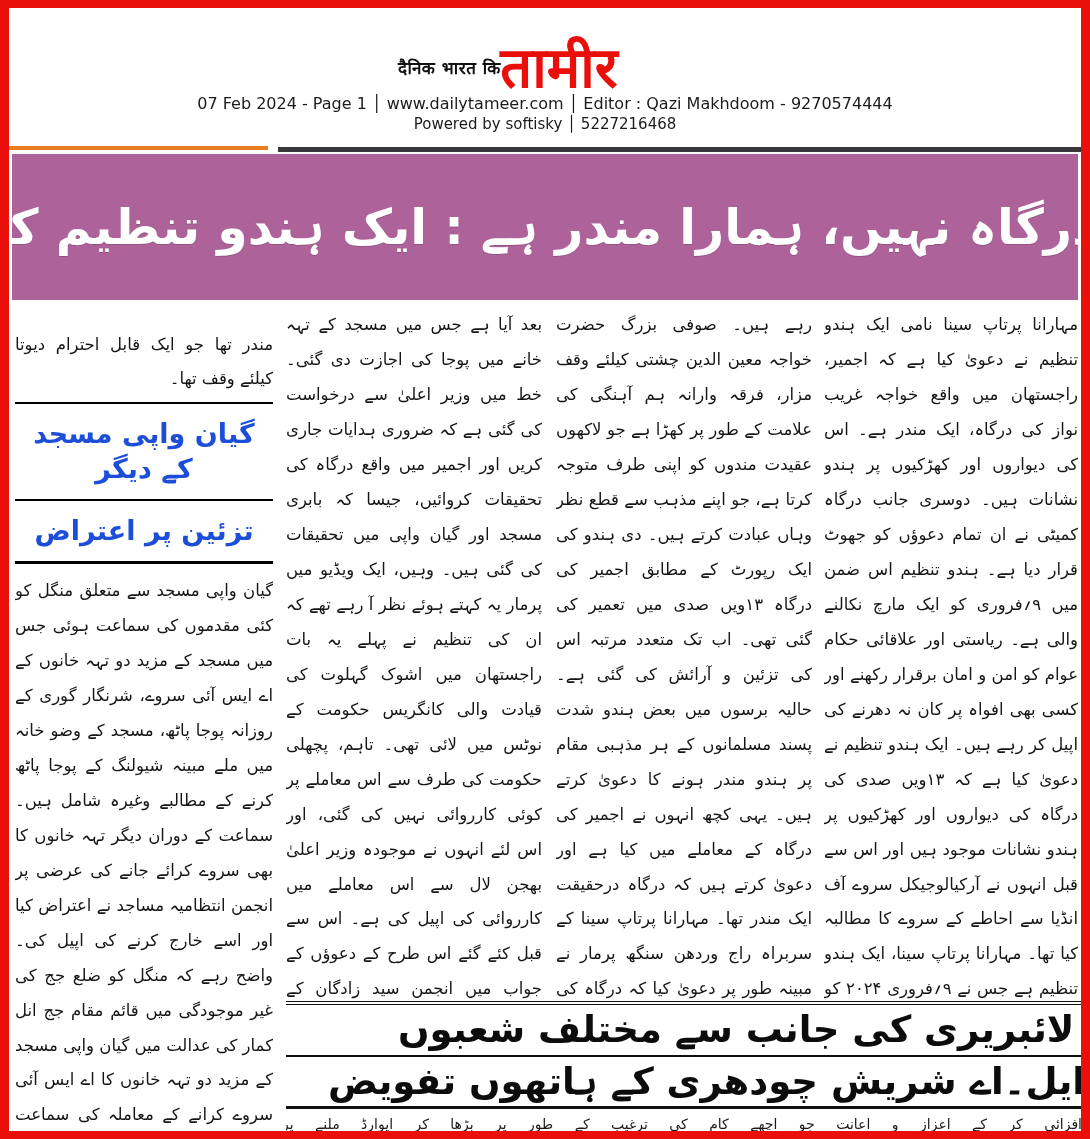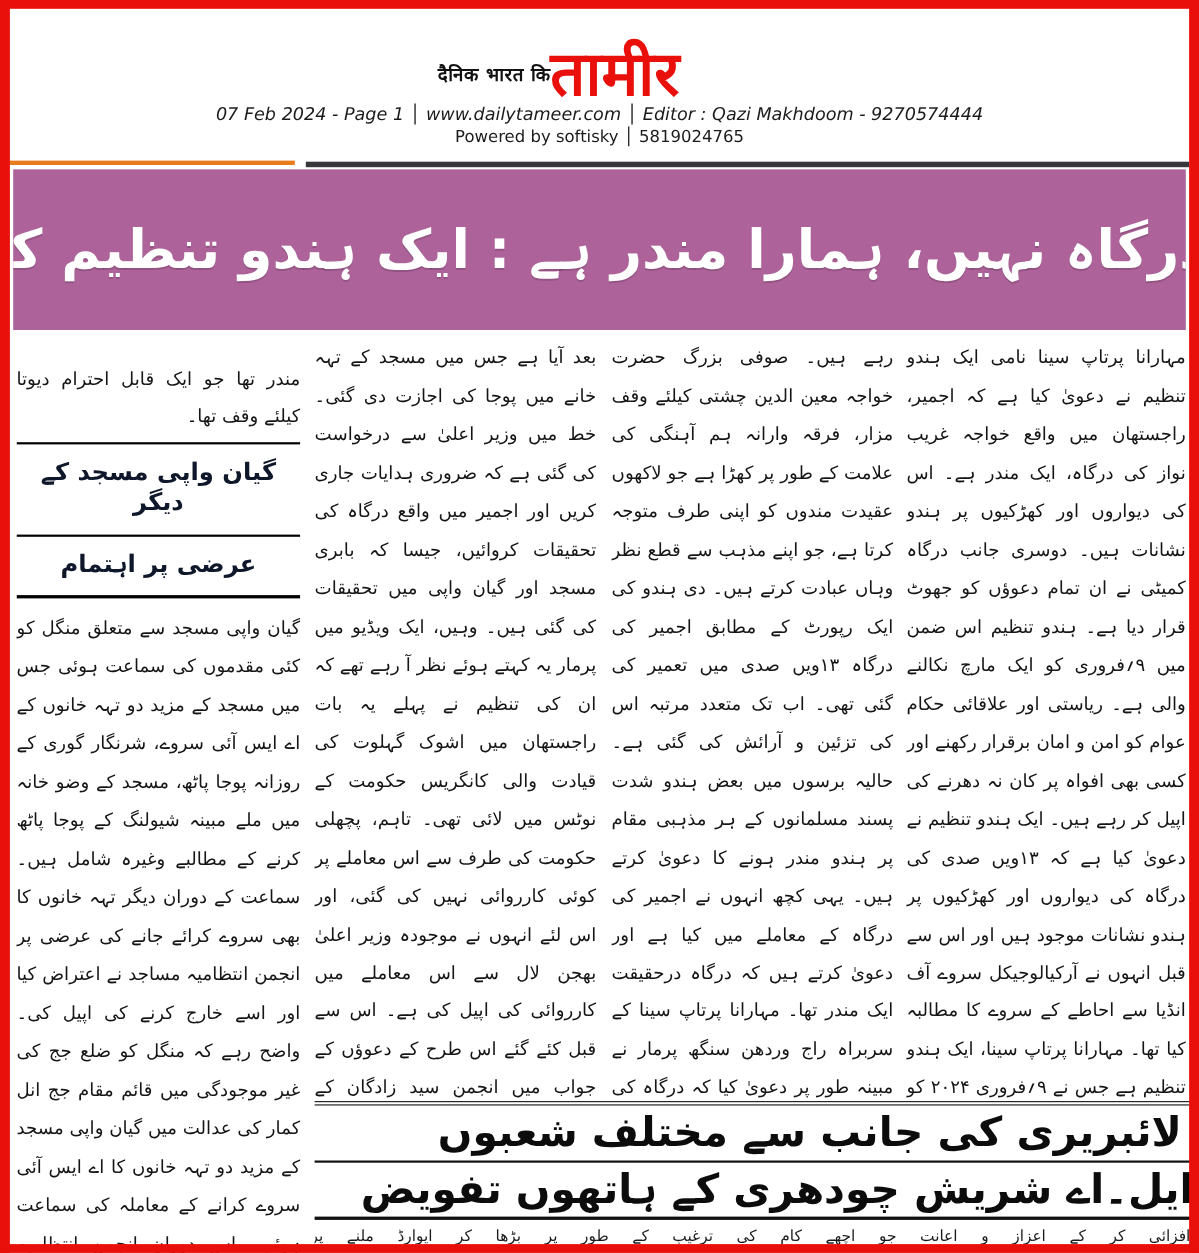--- a/index.html
+++ b/index.html
@@ -26,21 +26,21 @@
     color:#111;letter-spacing:.5px;margin-top:44px;
   }
   .m-title{
     position:absolute;left:0;top:18px;width:1090px;text-align:center;
     font-size:56px;line-height:72px;font-weight:bold;color:var(--red);margin:14px;
   }
   .info{
     position:absolute;left:0;width:1090px;text-align:center;color:#1b1b1b;
     font-family:"DejaVu Sans",sans-serif;
   }
-  .info1{top:94px;font-size:16px;font-style:italic;}
+  .info1{top:94px;font-size:16px;}
   .info2{top:115px;font-size:15px;}
 
   
   .rule-orange{position:absolute;left:8px;top:146px;width:260px;height:4px;background:var(--orange);}
   .rule-dark{position:absolute;left:278px;top:147px;width:803px;height:5px;background:var(--dark);}
 
   
   .banner{
     position:absolute;left:12px;top:154px;width:1066px;height:146px;
     background:var(--pink);display:flex;align-items:center;justify-content:center;
@@ -61,21 +61,21 @@
   .col-c{left:286px;top:308px;width:256px;height:694px;}
 
   
   .leftcol{position:absolute;left:15px;top:306px;width:258px;height:820px;overflow:hidden;margin-top:22px;}
   .left-intro{
     direction:rtl;text-align:justify;text-align-last:right;font-size:16.5px;
     line-height:2.05;color:var(--ink);margin:0 0 6px 0;
   }
   .subhead{border-top:2px solid #000;border-bottom:3px solid #000;margin-bottom:10px;}
   .subhead .sh-line{
-    direction:rtl;text-align:center;font-size:22px;font-weight:bold;color:#0f172a;
+    direction:rtl;text-align:center;font-size:27px;font-weight:bold;color:#1d4ed8;
     padding:12px 0 13px 0;line-height:1.3;
   }
   .subhead .sh-line:not(:last-child){border-bottom:2px solid #000;}
   .left-body{
     direction:rtl;text-align:justify;text-align-last:right;font-size:16.5px;
     line-height:2.12;color:var(--ink);margin:0;
   }
 
   
   .bottom{
@@ -100,34 +100,34 @@
 <div class="page">
 
   <div class="bar bar-top"></div>
   <div class="bar bar-bottom"></div>
   <div class="bar bar-left"></div>
   <div class="bar bar-right"></div>
 
   <div class="tagline">दैनिक भारत कि</div>
   <h1 class="m-title">तामीर</h1>
   <div class="info info1">07 Feb 2024 - Page 1 │ www.dailytameer.com │ Editor : Qazi Makhdoom - 9270574444</div>
-  <div class="info info2">Powered by softisky │ 5819024765</div>
+  <div class="info info2">Powered by softisky │ 5227216468</div>
 
   <div class="rule-orange"></div>
   <div class="rule-dark"></div>
 
   <div class="banner">
     <h1>اجمیر درگاہ نہیں، ہمارا مندر ہے : ایک ہندو تنظیم کا دعویٰ</h1>
   </div>
 
   <div class="leftcol">
     <p class="left-intro">مندر تھا جو ایک قابل احترام دیوتا کیلئے وقف تھا۔</p>
     <div class="subhead">
       <div class="sh-line">گیان واپی مسجد کے دیگر</div>
-      <div class="sh-line">عرضی پر اہتمام</div>
+      <div class="sh-line">تزئین پر اعتراض</div>
     </div>
     <p class="left-body">گیان واپی مسجد سے متعلق منگل کو کئی مقدموں کی سماعت ہوئی جس میں مسجد کے مزید دو تہہ خانوں کے اے ایس آئی سروے، شرنگار گوری کے روزانہ پوجا پاٹھ، مسجد کے وضو خانہ میں ملے مبینہ شیولنگ کے پوجا پاٹھ کرنے کے مطالبے وغیرہ شامل ہیں۔ سماعت کے دوران دیگر تہہ خانوں کا بھی سروے کرائے جانے کی عرضی پر انجمن انتظامیہ مساجد نے اعتراض کیا اور اسے خارج کرنے کی اپیل کی۔ واضح رہے کہ منگل کو ضلع جج کی غیر موجودگی میں قائم مقام جج انل کمار کی عدالت میں گیان واپی مسجد کے مزید دو تہہ خانوں کا اے ایس آئی سروے کرانے کے معاملہ کی سماعت ہوئی۔ اس دوران انجمن انتظامیہ مساجد کے وکلاء نے مندر فریق کی راکھی سنگھ کی جانب سے مسجد کے مزید دو تہہ خانوں کے سروے کرانے کی عرضی کی مخالفت کی۔ انجمن انتظامیہ مساجد کے ایڈووکیٹ رئیس احمد نے عدالت میں بحث کرتے ہوئے کہا کہ ہم لوگوں کو سروے رپورٹ کی کاپی مل گئی</p>
   </div>
 
   <div class="ucol col-a">مہارانا پرتاپ سینا نامی ایک ہندو تنظیم نے دعویٰ کیا ہے کہ اجمیر، راجستھان میں واقع خواجہ غریب نواز کی درگاہ، ایک مندر ہے۔ اس کی دیواروں اور کھڑکیوں پر ہندو نشانات ہیں۔ دوسری جانب درگاہ کمیٹی نے ان تمام دعوؤں کو جھوٹ قرار دیا ہے۔ ہندو تنظیم اس ضمن میں ۹؍فروری کو ایک مارچ نکالنے والی ہے۔ ریاستی اور علاقائی حکام عوام کو امن و امان برقرار رکھنے اور کسی بھی افواہ پر کان نہ دھرنے کی اپیل کر رہے ہیں۔ ایک ہندو تنظیم نے دعویٰ کیا ہے کہ ۱۳ویں صدی کی درگاہ کی دیواروں اور کھڑکیوں پر ہندو نشانات موجود ہیں اور اس سے قبل انہوں نے آرکیالوجیکل سروے آف انڈیا سے احاطے کے سروے کا مطالبہ کیا تھا۔ مہارانا پرتاپ سینا، ایک ہندو تنظیم ہے جس نے ۹؍فروری ۲۰۲۴ کو ایک مارچ کا شیڈول بنایا ہے اور دعویٰ کیا ہے کہ راجستھان میں تاریخی اجمیر درگاہ ایک ہندو مندر ہے۔ مبینہ طور پر اس مارچ کا اہتمام مذکورہ دعوے پر زور دینے کیلئے کیا گیا ہے جس سے خطے میں ممکنہ فرقہ وارانہ کشیدگی کے بارے میں خدشات بڑھ</div>
   <div class="ucol col-b">رہے ہیں۔ صوفی بزرگ حضرت خواجہ معین الدین چشتی کیلئے وقف مزار، فرقہ وارانہ ہم آہنگی کی علامت کے طور پر کھڑا ہے جو لاکھوں عقیدت مندوں کو اپنی طرف متوجہ کرتا ہے، جو اپنے مذہب سے قطع نظر وہاں عبادت کرتے ہیں۔ دی ہندو کی ایک رپورٹ کے مطابق اجمیر کی درگاہ ۱۳ویں صدی میں تعمیر کی گئی تھی۔ اب تک متعدد مرتبہ اس کی تزئین و آرائش کی گئی ہے۔ حالیہ برسوں میں بعض ہندو شدت پسند مسلمانوں کے ہر مذہبی مقام پر ہندو مندر ہونے کا دعویٰ کرتے ہیں۔ یہی کچھ انہوں نے اجمیر کی درگاہ کے معاملے میں کیا ہے اور دعویٰ کرتے ہیں کہ درگاہ درحقیقت ایک مندر تھا۔ مہارانا پرتاپ سینا کے سربراہ راج وردھن سنگھ پرمار نے مبینہ طور پر دعویٰ کیا کہ درگاہ کی دیواروں اور کھڑکیوں پر ہندو علامتیں موجود تھیں۔ مزید یہ کہ انہوں نے راجستھان کے وزیر اعلیٰ بھجن لال شرما کو لکھے خط میں آرکیالوجیکل سروے آف انڈیا سے احاطے کے سروے کا مطالبہ کیا ہے۔ واضح رہے کہ یہ وارانسی کی عدالت کے حکم کے بعد سروے کی اجازت دینے کے</div>
   <div class="ucol col-c">بعد آیا ہے جس میں مسجد کے تہہ خانے میں پوجا کی اجازت دی گئی۔ خط میں وزیر اعلیٰ سے درخواست کی گئی ہے کہ ضروری ہدایات جاری کریں اور اجمیر میں واقع درگاہ کی تحقیقات کروائیں، جیسا کہ بابری مسجد اور گیان واپی میں تحقیقات کی گئی ہیں۔ وہیں، ایک ویڈیو میں پرمار یہ کہتے ہوئے نظر آ رہے تھے کہ ان کی تنظیم نے پہلے یہ بات راجستھان میں اشوک گہلوت کی قیادت والی کانگریس حکومت کے نوٹس میں لائی تھی۔ تاہم، پچھلی حکومت کی طرف سے اس معاملے پر کوئی کارروائی نہیں کی گئی، اور اس لئے انہوں نے موجودہ وزیر اعلیٰ بھجن لال سے اس معاملے میں کارروائی کی اپیل کی ہے۔ اس سے قبل کئے گئے اس طرح کے دعوؤں کے جواب میں انجمن سید زادگان کے صدر معین چشتی نے کہا تھا کہ یہ دعویٰ بے بنیاد ہے کیونکہ درگاہ میں ایسی کوئی علامت نہیں ہے۔ انہوں نے مزید کہا کہ ہر سال لاکھوں ہندو اور مسلمان اس جگہ کا دورہ کرتے ہیں۔ مہارانا پرتاپ سینا نے دعویٰ کیا ہے کہ ایسے شواہد موجود ہیں جو یہ بتاتے ہیں کہ زیر بحث مقام ابتدائی طور پر ایک ہندو</div>
 
   <div class="bottom">
     <div class="bh-line bh-1">بوالکلام آزاد لائبریری کی جانب سے مختلف شعبوں</div>

